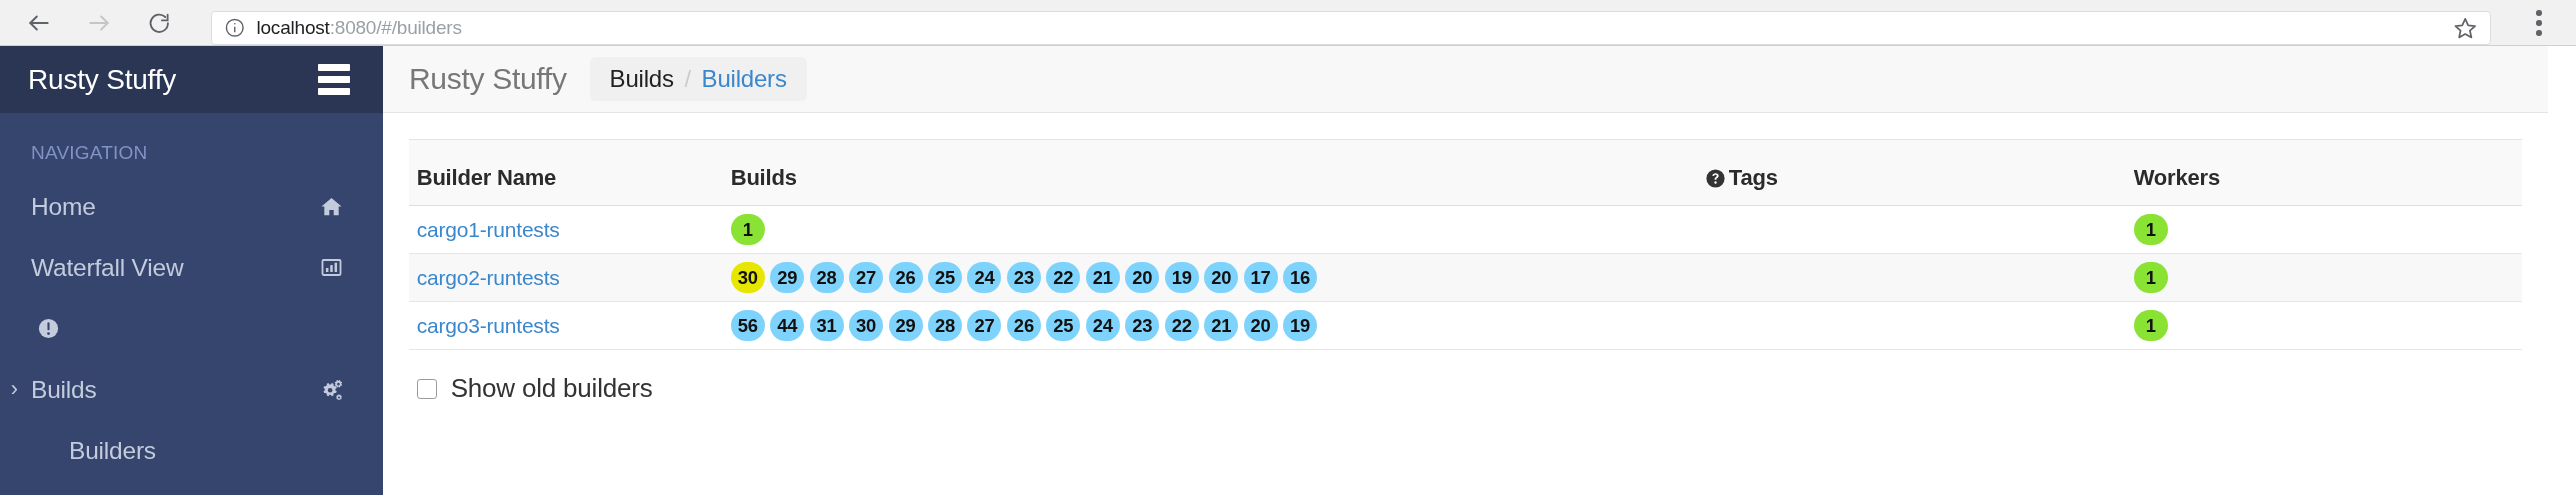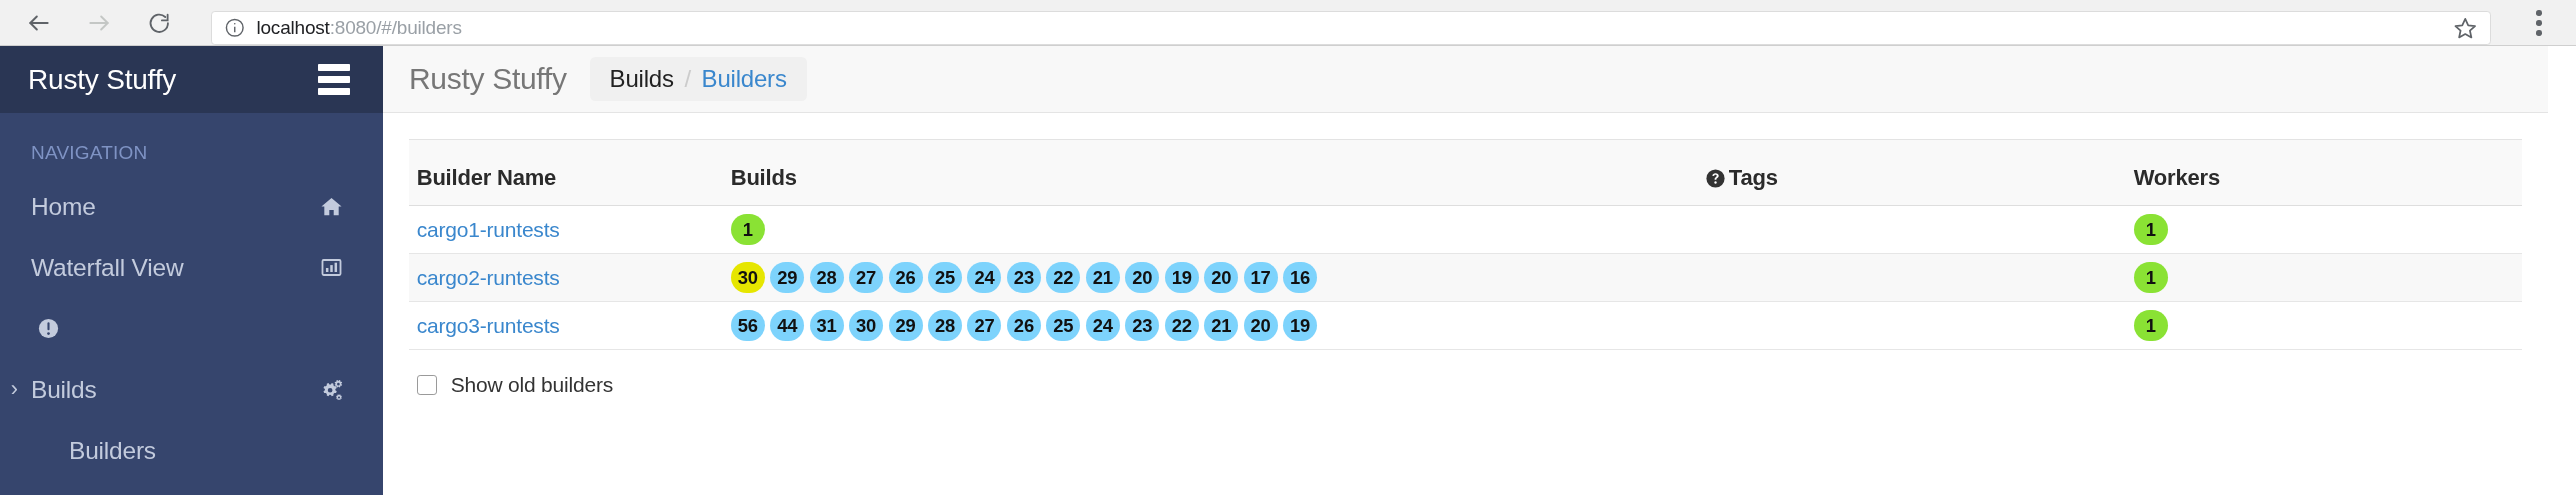--- a/index.html
+++ b/index.html
@@ -224,21 +224,21 @@
     padding: 23px 0 0 7.7px;
   }
   .checkbox {
     width: 20px; height: 20px;
     border: 0.8px solid #9a9a9a;
     border-radius: 3.1px;
     background: #ffffff;
     flex: none;
   }
   .checkbox-label {
-    font-size: 21px;
+    font-size: 26px;
     color: #333333;
     letter-spacing: -0.2px;
   }
 </style>
 </head>
 <body>
 
 <div class="browser-bar">
   <div class="nav-btn">
     <span>

